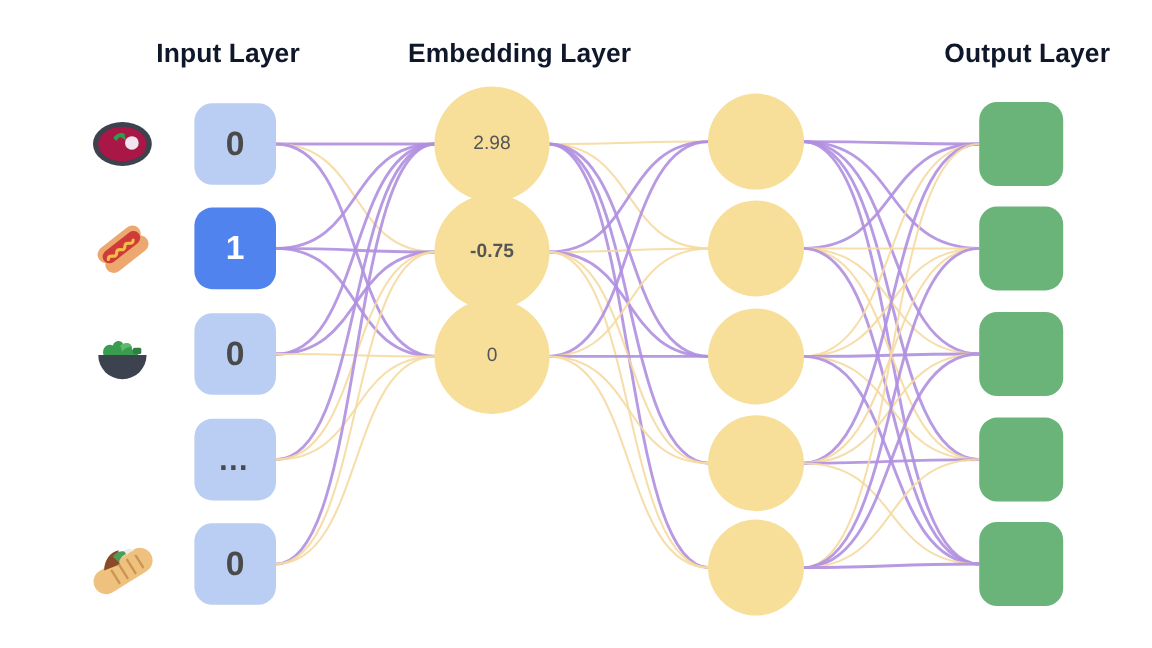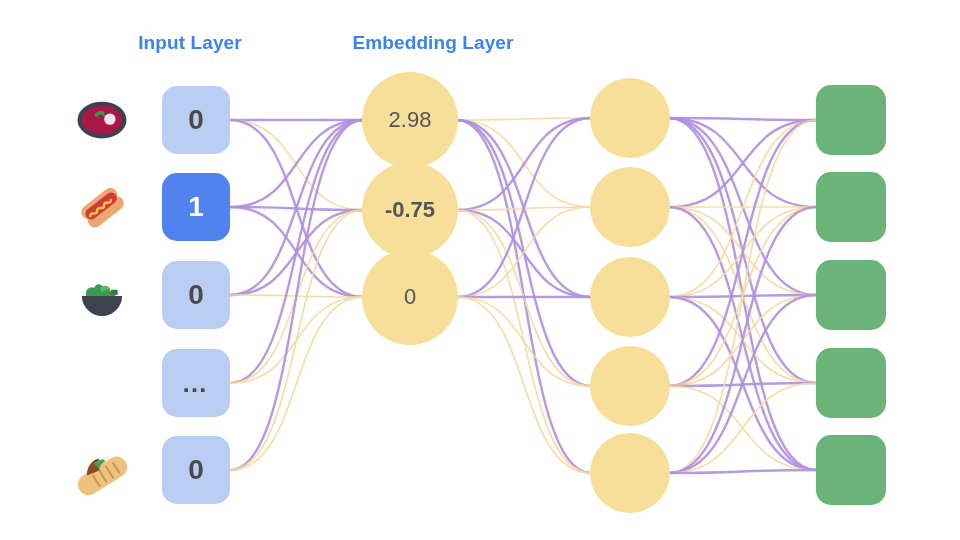--- a/index.html
+++ b/index.html
@@ -8,23 +8,23 @@
     background:#ffffff;
     font-family:"Liberation Sans", sans-serif;
     overflow:hidden;
     position:relative;
   }
   #stage{position:absolute;left:0;top:0;width:960px;height:540px;}
 
   
   .layer-title{
     position:absolute;
-    font-size:19px;
+    font-size:22px;
     font-weight:bold;
-    color:#3b82f6;
+    color:#0f172a;
     white-space:nowrap;
     transform:translateX(-50%);
     letter-spacing:.1px;
   }
 
   
   #edges{position:absolute;left:0;top:0;width:960px;height:540px;z-index:1;}
 
   
   .food-icon{
@@ -50,21 +50,21 @@
   .in-box.dots{ font-size:26px; letter-spacing:3px; line-height:1; }
 
   
   .node-circle{
     position:absolute;
     width:96px;height:96px;
     border-radius:50%;
     background:#f7df9a;
     transform:translate(-50%,-50%);
     display:flex;align-items:center;justify-content:center;
-    font-size:22px;
+    font-size:16px;
     color:#555555;
     z-index:3;
   }
   .node-circle.hidden-node{ width:80px;height:80px; }
 
   
   .out-box{
     position:absolute;
     width:70px;height:70px;
     border-radius:15px;
@@ -131,20 +131,21 @@
       <path d="M 669 386 C 749.85 386, 735.15 470, 816 470" stroke="#f5d9a0" stroke-width="1.7" fill="none" opacity="0.9"></path>
       <path d="M 669 473 C 749.85 473, 735.15 120, 816 120" stroke="#f5d9a0" stroke-width="1.7" fill="none" opacity="0.9"></path>
       <path d="M 669 473 C 749.85 473, 735.15 207, 816 207" stroke="#b08fe0" stroke-width="2.4" fill="none" opacity="0.9"></path>
       <path d="M 669 473 C 749.85 473, 735.15 295, 816 295" stroke="#b08fe0" stroke-width="2.4" fill="none" opacity="0.9"></path>
       <path d="M 669 473 C 749.85 473, 735.15 383, 816 383" stroke="#f5d9a0" stroke-width="1.7" fill="none" opacity="0.9"></path>
       <path d="M 669 473 C 749.85 473, 735.15 470, 816 470" stroke="#b08fe0" stroke-width="2.4" fill="none" opacity="0.9"></path>
     </svg>
 
   <div class="layer-title" style="left:190px;top:32px;">Input Layer</div>
   <div class="layer-title" style="left:433px;top:32px;">Embedding Layer</div>
+  <div class="layer-title" style="left:856px;top:32px;">Output Layer</div>
 
   <svg class="food-icon" style="left:102px;top:120px;" viewBox="0 0 64 64">
     <ellipse cx="32" cy="32" rx="28" ry="21" fill="#3d424f"></ellipse>
     <ellipse cx="32" cy="32" rx="23" ry="16.5" fill="#a81745"></ellipse>
     <path d="M24 25c5-5 10-4 11-1c-4 0-7 2-8 5c-3-1-4-3-3-4z" fill="#2e9e4e"></path>
     <path d="M30 22c4 1 6 4 5 7c-2-3-5-4-8-4z" fill="#2e9e4e"></path>
     <circle cx="41" cy="31" r="6.5" fill="#f2e4ef"></circle>
   </svg>
 
   <svg class="food-icon" style="left:102px;top:207px;" viewBox="0 0 64 64">

